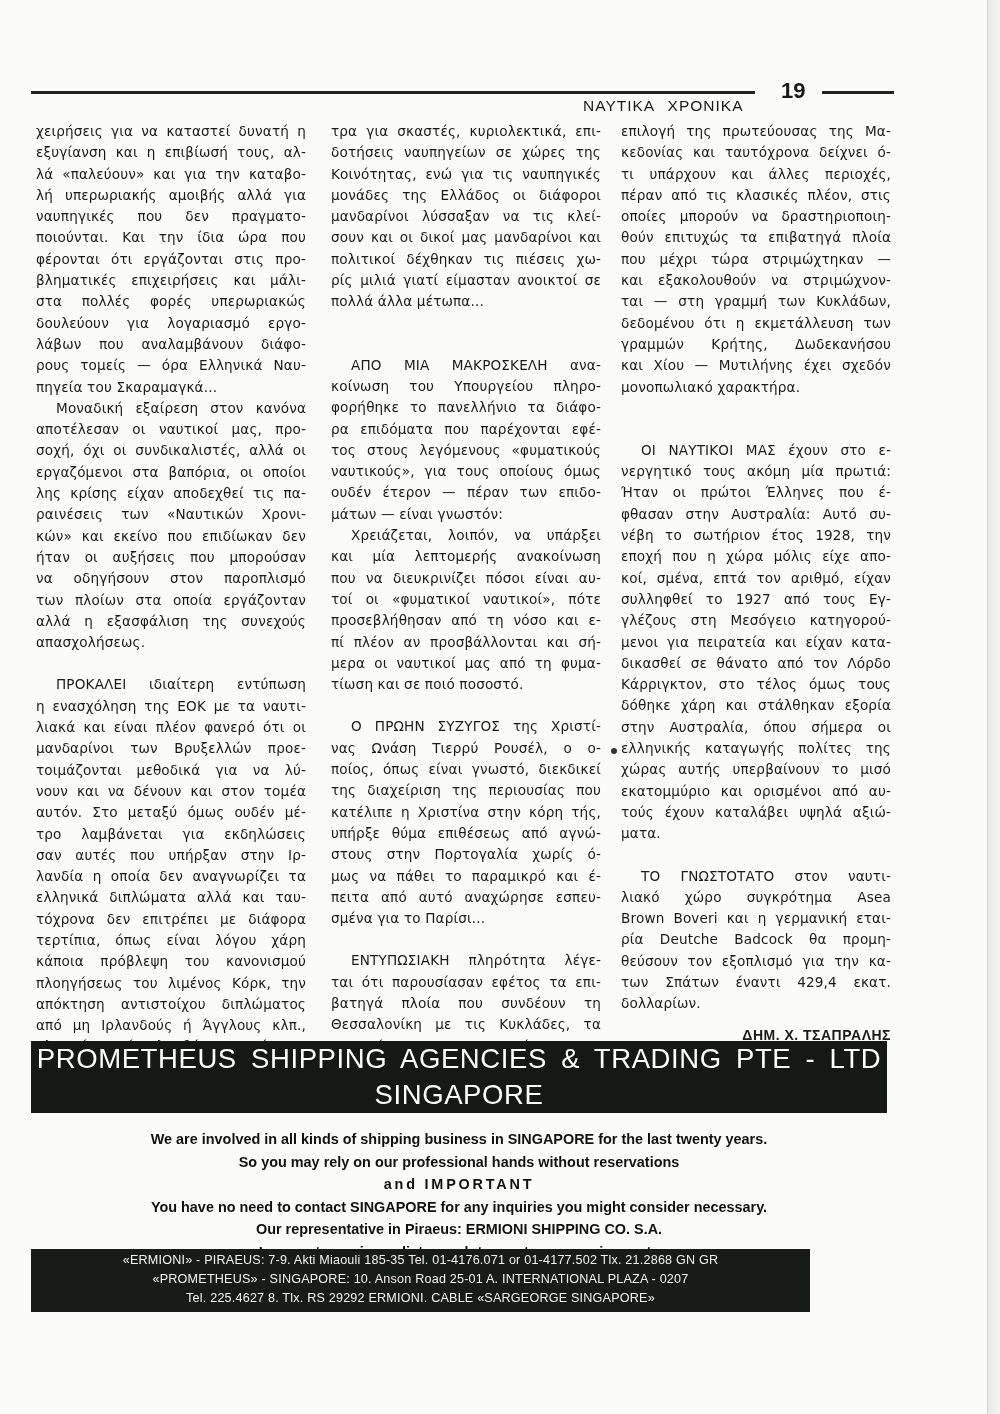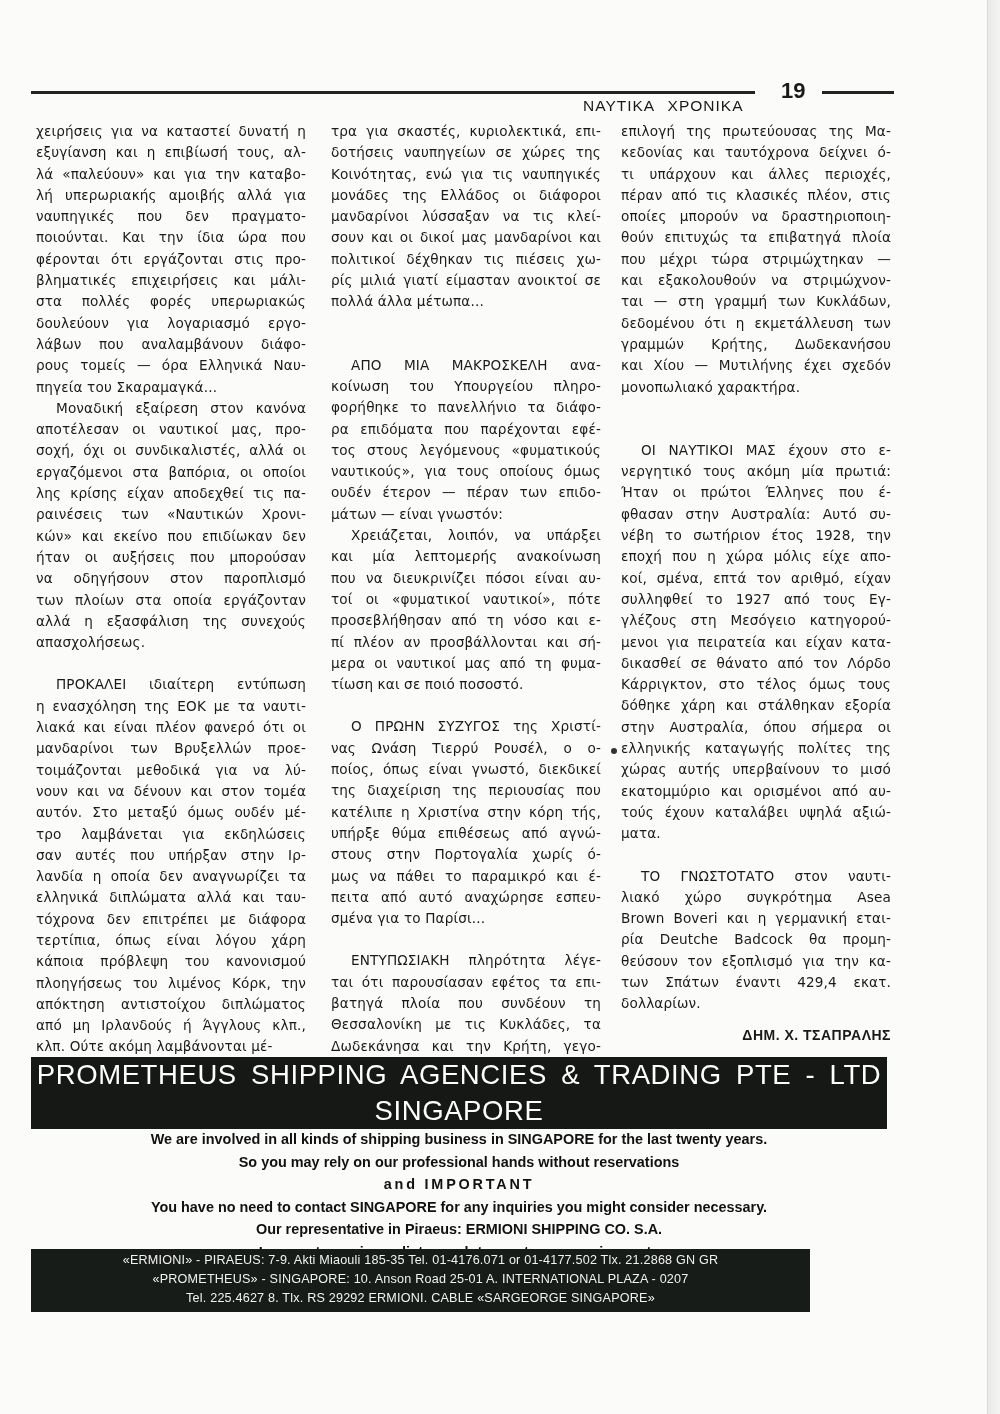--- a/index.html
+++ b/index.html
@@ -38,21 +38,21 @@
     .col .gap { height: 21px; }
     .col .gap2 { height: 42px; }
     .indent { padding-left: 20px; }
     .signature {
       text-align: right; font-weight: bold; font-family: "Liberation Sans", sans-serif;
       font-size: 14px; margin-top: 10px; letter-spacing: 0.5px;
     }
     .ad-banner {
       position: absolute; left: 31px; top: 1041px; width: 856px; height: 72px;
       background: #151815;
-      color: #fff; font-family: "Liberation Sans", sans-serif; text-align: center; margin-top: 16px;
+      color: #fff; font-family: "Liberation Sans", sans-serif; text-align: center;
     }
     .ad-banner .l1 { font-size: 27.5px; line-height: 36px; padding-top: 0px; letter-spacing: 0.6px; word-spacing: 6px; }
     .ad-banner .l2 { font-size: 27.5px; line-height: 36px; letter-spacing: 0.6px; }
     .ad-body {
       position: absolute; left: 31px; top: 1128px; width: 856px; text-align: center;
       font-family: "Liberation Sans", sans-serif; font-weight: bold;
       font-size: 15.5px; line-height: 22.6px; color: #111;
       transform: scaleX(0.93); transform-origin: center top;
     }
     .ad-body .spaced { letter-spacing: 3px; }

